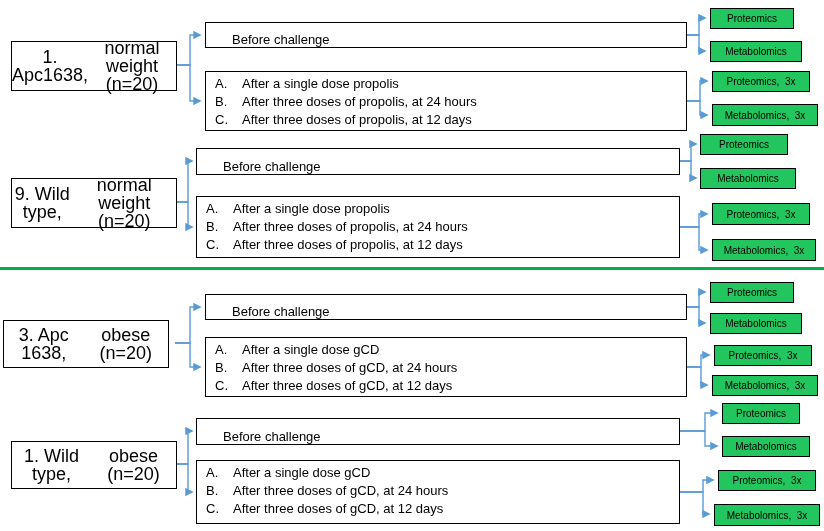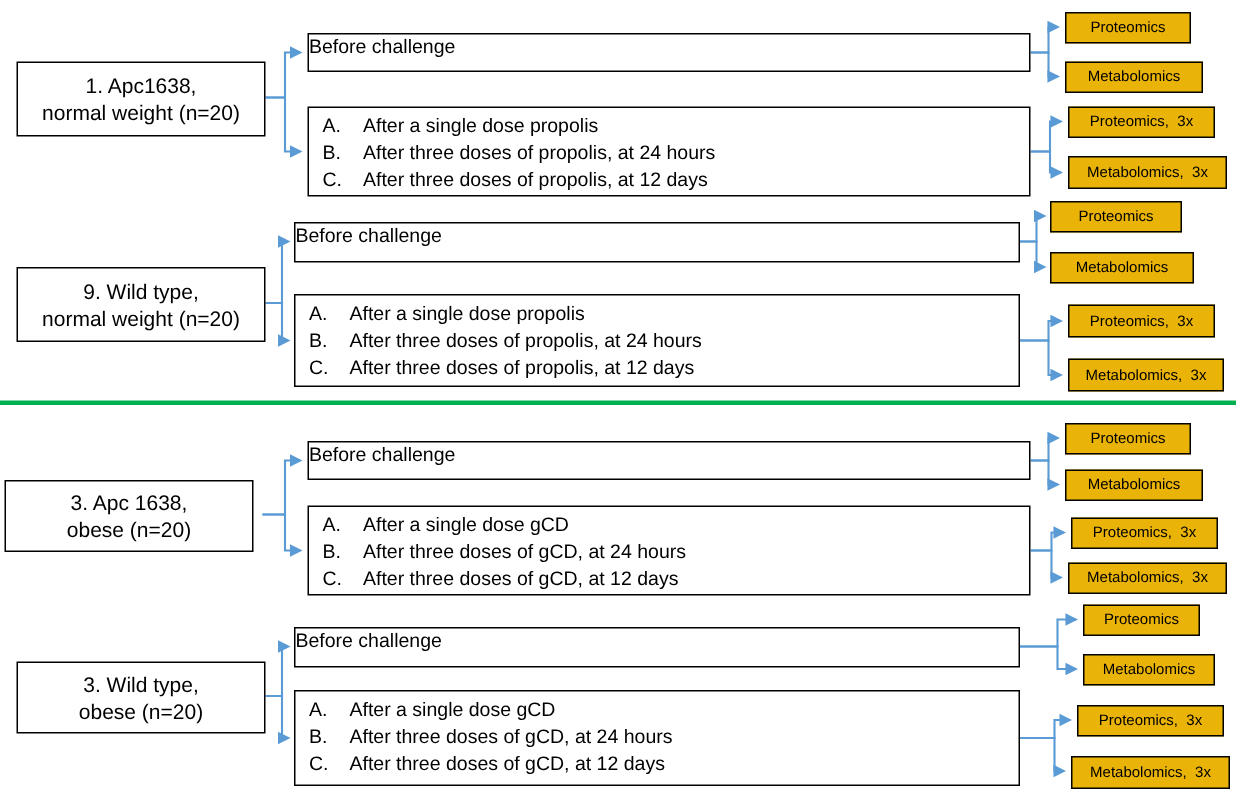--- a/index.html
+++ b/index.html
@@ -9,47 +9,47 @@
     background:#ffffff;
     font-family:"Liberation Sans", sans-serif;
     color:#000000;
     overflow:hidden;
   }
   #connectors{position:absolute;left:0;top:0;width:824px;height:531px;pointer-events:none;}
   .gbox{
     position:absolute;
     border:1.5px solid #000000;
     background:#ffffff;
-    display:flex;flex-direction:column;align-items:center;justify-content:center;
-    font-size:14px;line-height:18px;text-align:center;
+    display:flex;flex-direction:row;align-items:center;justify-content:center;
+    font-size:18px;line-height:18px;text-align:center;
   }
   .before{
     position:absolute;
     border:1px solid #000000;
     background:#ffffff;
-    display:flex;align-items:flex-start;
-    padding-left:0;
+    display:flex;align-items:flex-end;
+    padding-left:26px;
     font-size:13px;
     box-sizing:border-box;
   }
   .after{
     position:absolute;
     border:1px solid #000000;
     background:#ffffff;
     padding:3px 0 0 9px;
     font-size:13px;
     box-sizing:border-box;
   }
   .after .item{display:flex;line-height:18px;}
   .after .letter{width:27px;flex:0 0 27px;}
   .outcome{
     position:absolute;
     height:21px;
     border:1px solid #000000;
-    background:#eab308;
+    background:#22c55e;
     display:flex;align-items:center;justify-content:center;
     font-size:10px;
     white-space:pre;
     box-sizing:border-box;
   }
   .divider{
     position:absolute;
     left:0;top:267px;width:824px;height:3px;
     background:#00B050;
   }
@@ -171,21 +171,21 @@
       <span class="letter">C.</span>
       <span>After three doses of gCD, at 12 days</span>
     </div>
   </div>
   <div class="outcome" style="left:710px;top:282px;width:84px">Proteomics</div>
   <div class="outcome" style="left:710px;top:313px;width:92px">Metabolomics</div>
   <div class="outcome" style="left:714px;top:345px;width:98px">Proteomics,  3x</div>
   <div class="outcome" style="left:712px;top:375px;width:106px">Metabolomics,  3x</div>
 
   <div class="gbox" style="left:11px;top:441px;width:164px;height:46px">
-    <div>3. Wild type,</div>
+    <div>1. Wild type,</div>
     <div>obese (n=20)</div>
   </div>
   <div class="before" style="left:196px;top:418px;width:484px;height:27px">
     <span>Before challenge</span>
   </div>
   <div class="after" style="left:196px;top:460px;width:484px;height:64px">
     <div class="item">
       <span class="letter">A.</span>
       <span>After a single dose gCD</span>
     </div>

